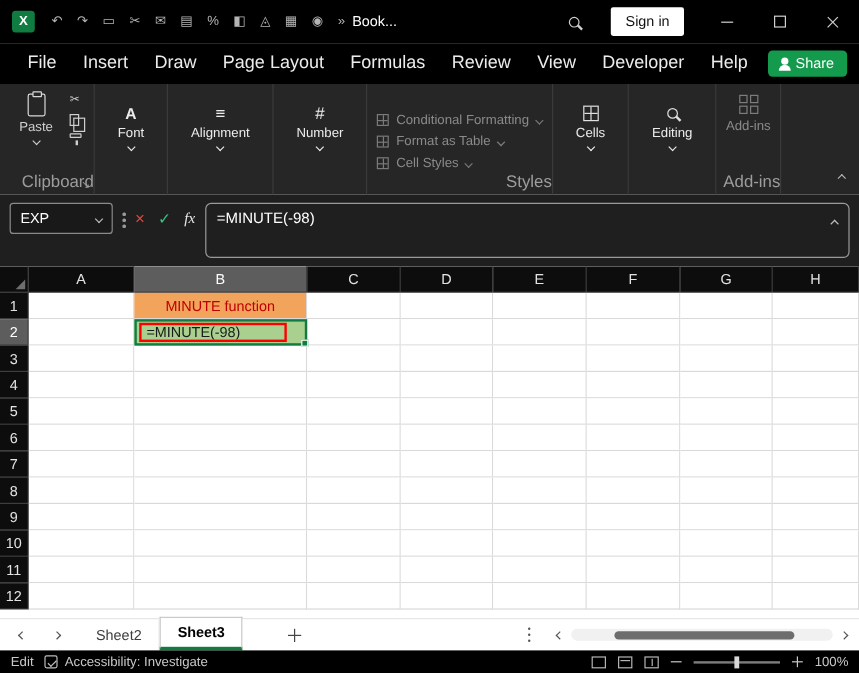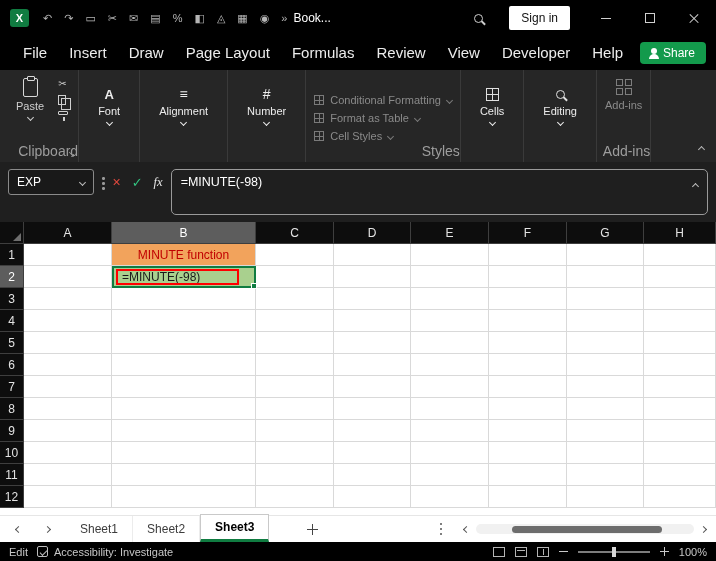--- a/index.html
+++ b/index.html
@@ -420,21 +420,20 @@
       <div class="cell"></div>
       <div class="cell"></div>
     </div>
 
   <div class="sheetbar">
     <div class="sheetbar-inner">
       <div class="nav-arrows">
         <span class="chv left"></span>
         <span class="chv right"></span>
       </div>
-      <span class="sheet-tab">Sheet1</span>
       <span class="sheet-tab">Sheet2</span>
       <span class="sheet-tab active">Sheet3</span>
       <span class="add-btn">
           <span class="ic-plus"></span>
         </span>
       <span class="sheet-spacer"></span>
       <span class="sheet-more">
           <span class="vdots" style="background:#555;box-shadow:0 -5px 0 #555,0 5px 0 #555"></span>
         </span>
       <div class="hscroll">

